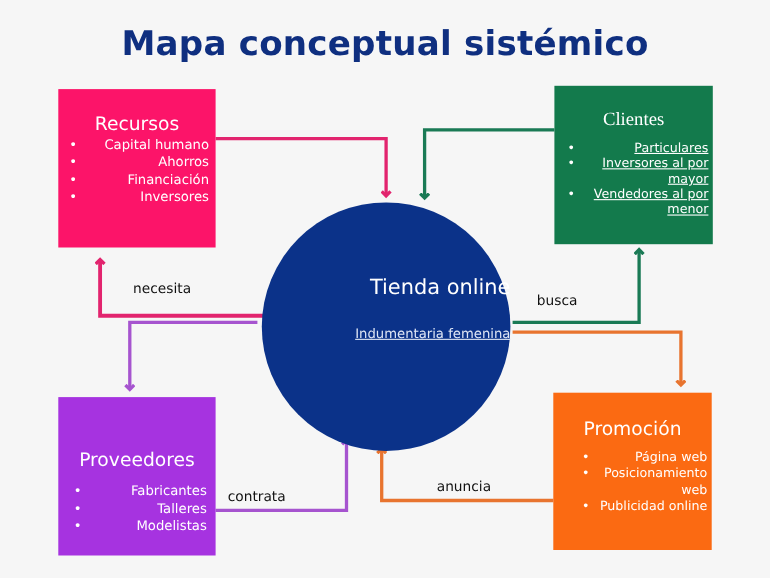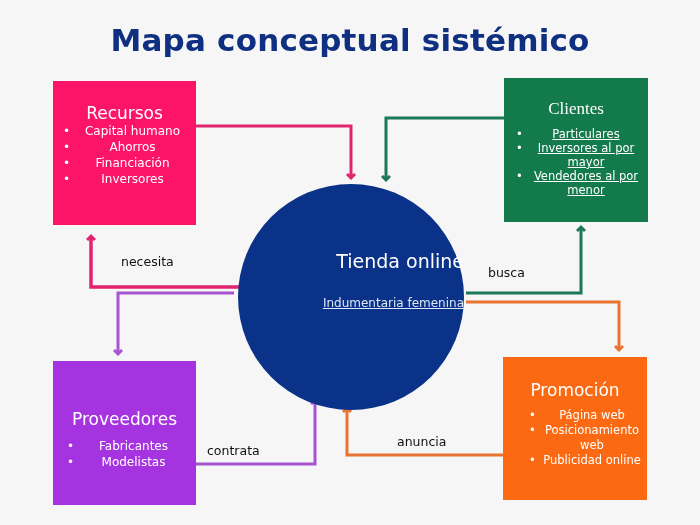--- a/index.html
+++ b/index.html
@@ -1,21 +1,21 @@
 <!DOCTYPE html>
 <html><head>
   <meta charset="utf-8">
   <style>
     html, body { margin:0; padding:0; }
     body { width:700px; height:525px; background:#f6f6f6; position:relative; overflow:hidden; font-family:"DejaVu Sans", sans-serif; }
     .title { position:absolute; top:22px; left:0; width:700px; text-align:center; font-family:"DejaVu Sans", sans-serif; font-weight:bold; font-size:31px; color:#0f2f80; letter-spacing:0.2px; }
     svg.arrows { position:absolute; left:0; top:0; }
     .box { position:absolute; color:#fff; text-align:center; box-sizing:border-box; }
     .box .bt { font-family:"DejaVu Sans", sans-serif; font-size:17px; }
-    .box ul { list-style:none; margin:0; padding:0; }
+    .box ul { list-style:none; margin:0; padding:0;text-align:right; }
     .box li { position:relative; font-size:12px; line-height:16px; padding-left:16px; }
     .box li::before { content:"•"; position:absolute; left:4px; }
     .box-recursos { left:53px; top:81px; width:143px; height:144px; background:#fc1469; padding-top:22px; }
     .box-recursos .bt { margin-bottom:0; }
     .box-recursos ul { padding:0 6px 0 6px; }
     .box-clientes { left:504px; top:78px; width:144px; height:144px; background:#137a4c; padding-top:21px; }
     .box-clientes .bt { margin-bottom:8px;font-family:Liberation Serif, serif; }
     .box-clientes li { font-size:11.5px; line-height:14px; }
     .box-clientes ul { padding:0 4px 0 8px;text-decoration:underline; }
     .box-proveedores { left:53px; top:361px; width:143px; height:144px; background:#a633e0; padding-top:24px; }
@@ -105,20 +105,21 @@
     <li>Particulares</li>
     <li>Inversores al por mayor</li>
     <li>Vendedores al por menor</li>
   </ul>
 </div>
 
 <div class="box box-proveedores">
   <div class="bt">Proveedores</div>
   <ul>
     <li>Fabricantes</li>
+    <li>Talleres</li>
     <li>Modelistas</li>
   </ul>
 </div>
 
 <div class="box box-promocion">
   <div class="bt">Promoción</div>
   <ul>
     <li>Página web</li>
     <li>Posicionamiento web</li>
     <li>Publicidad online</li>

